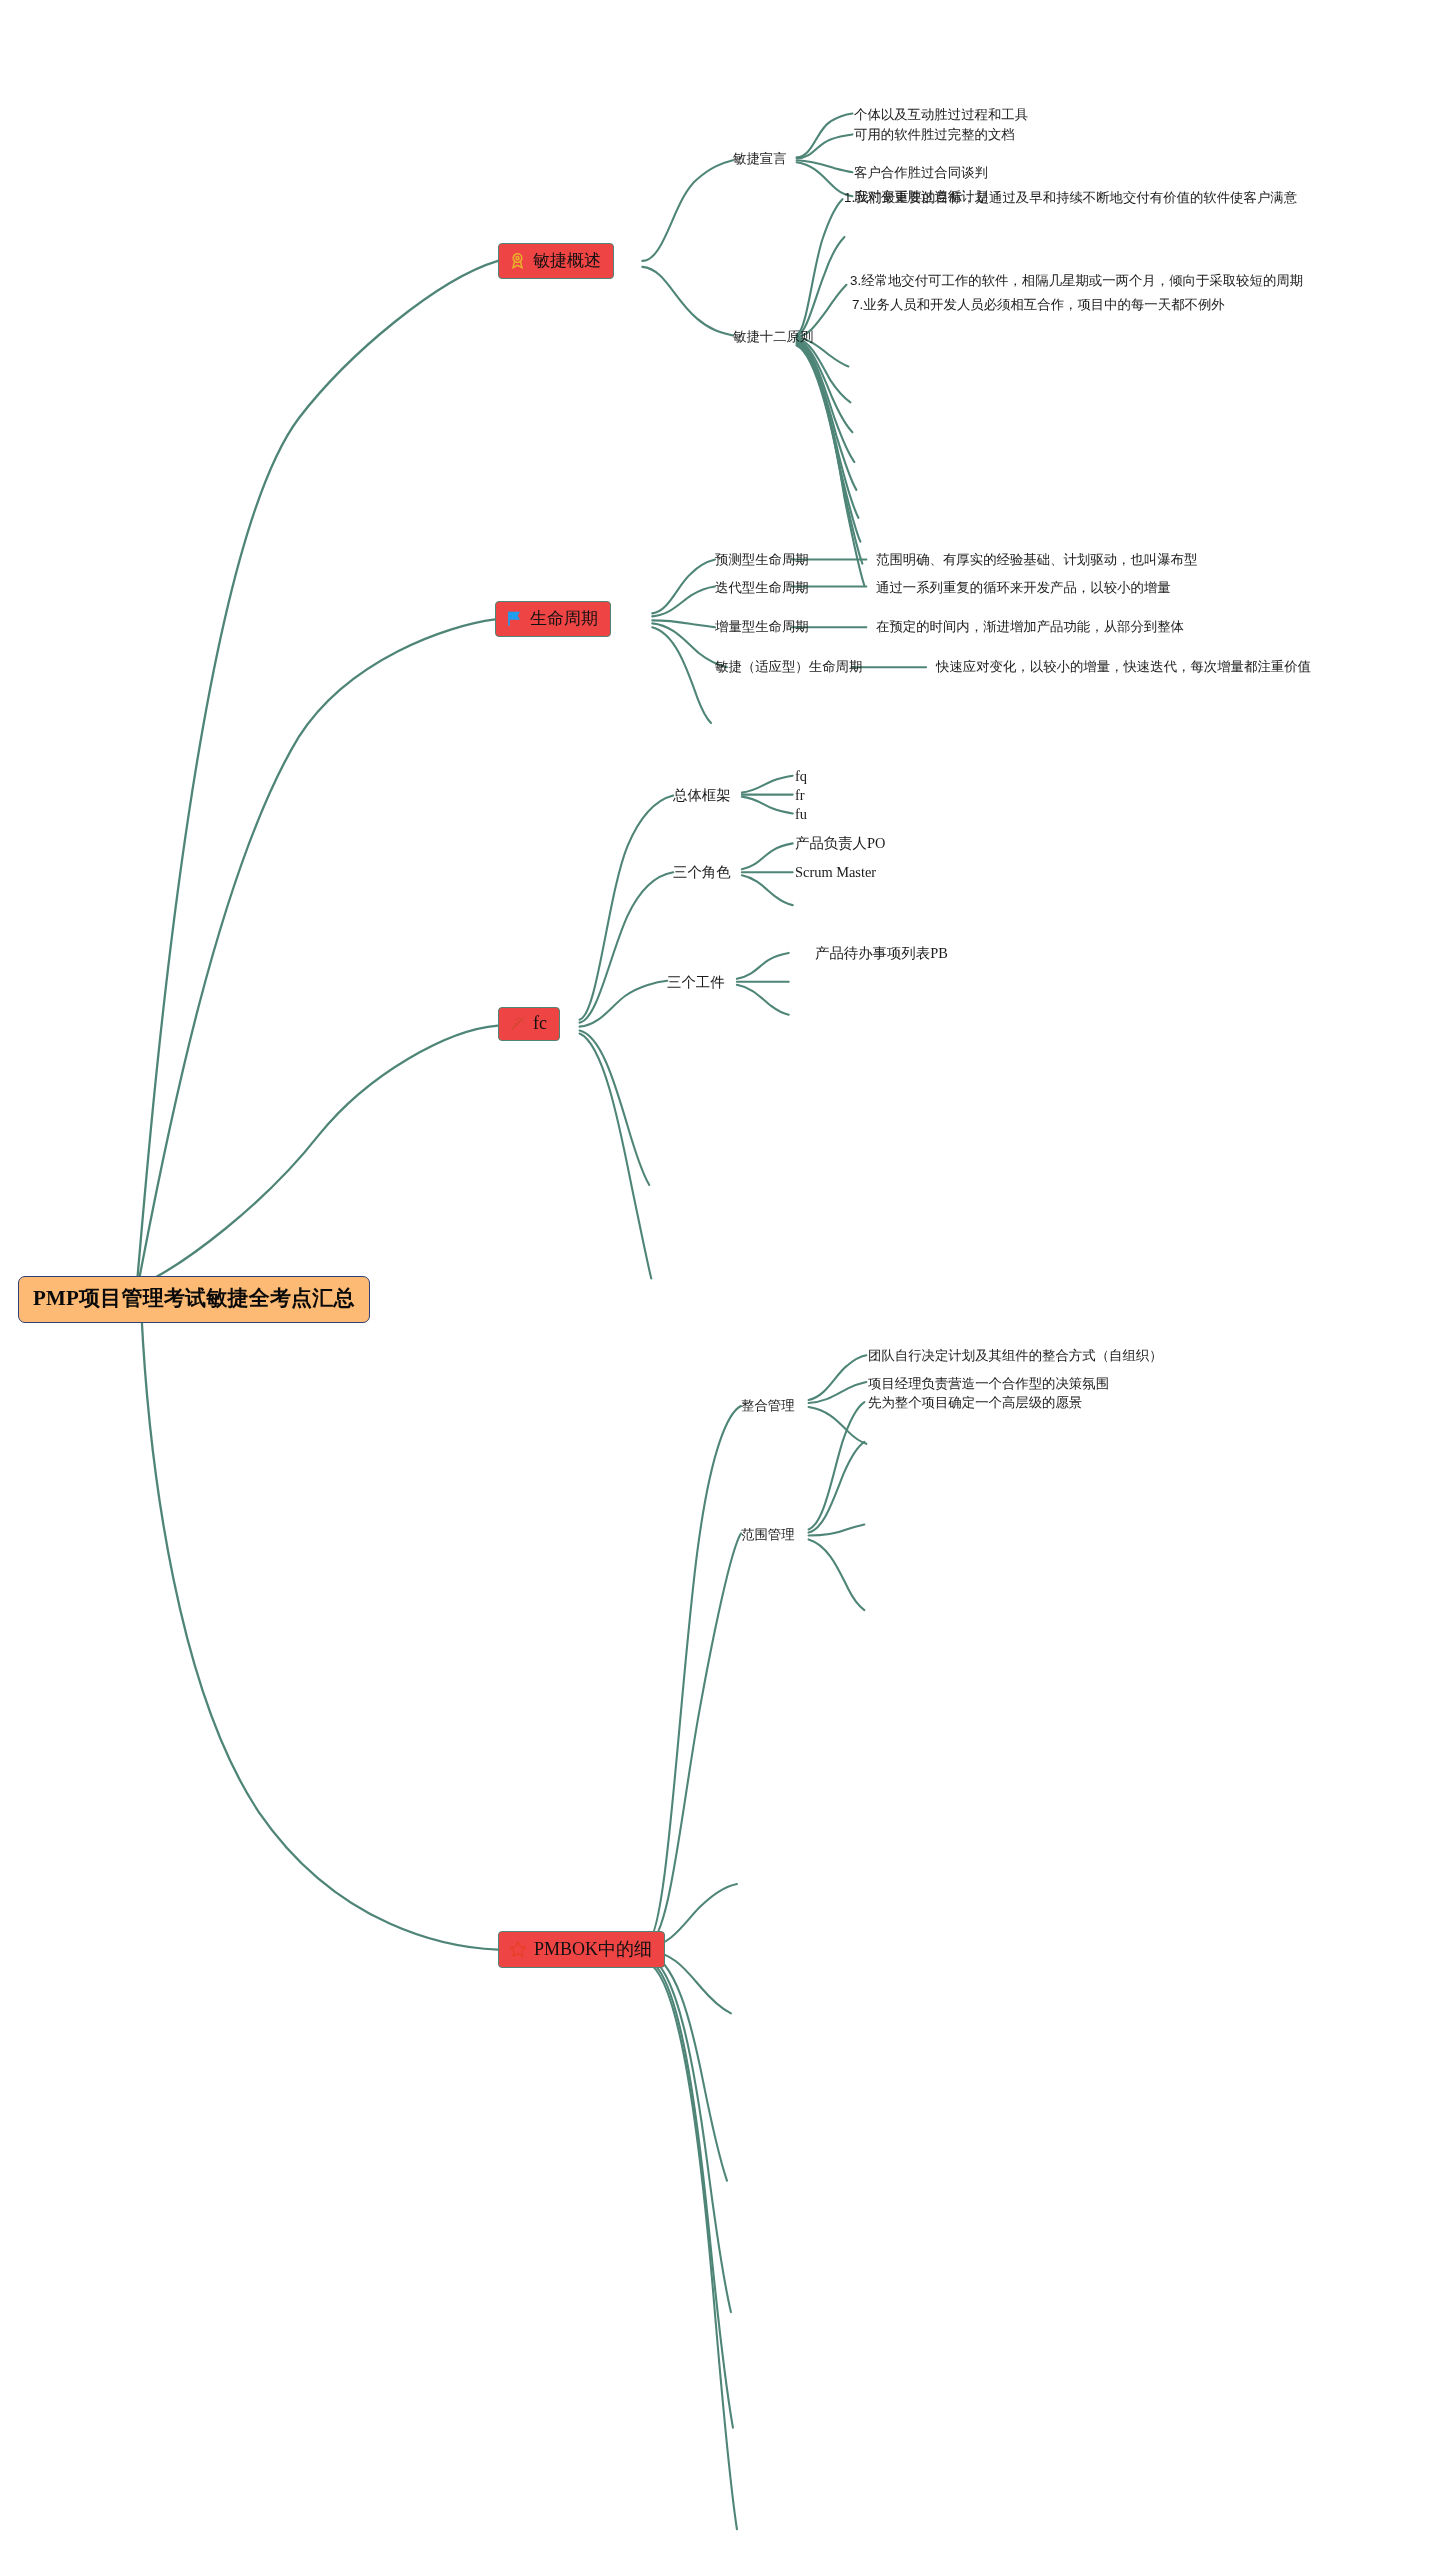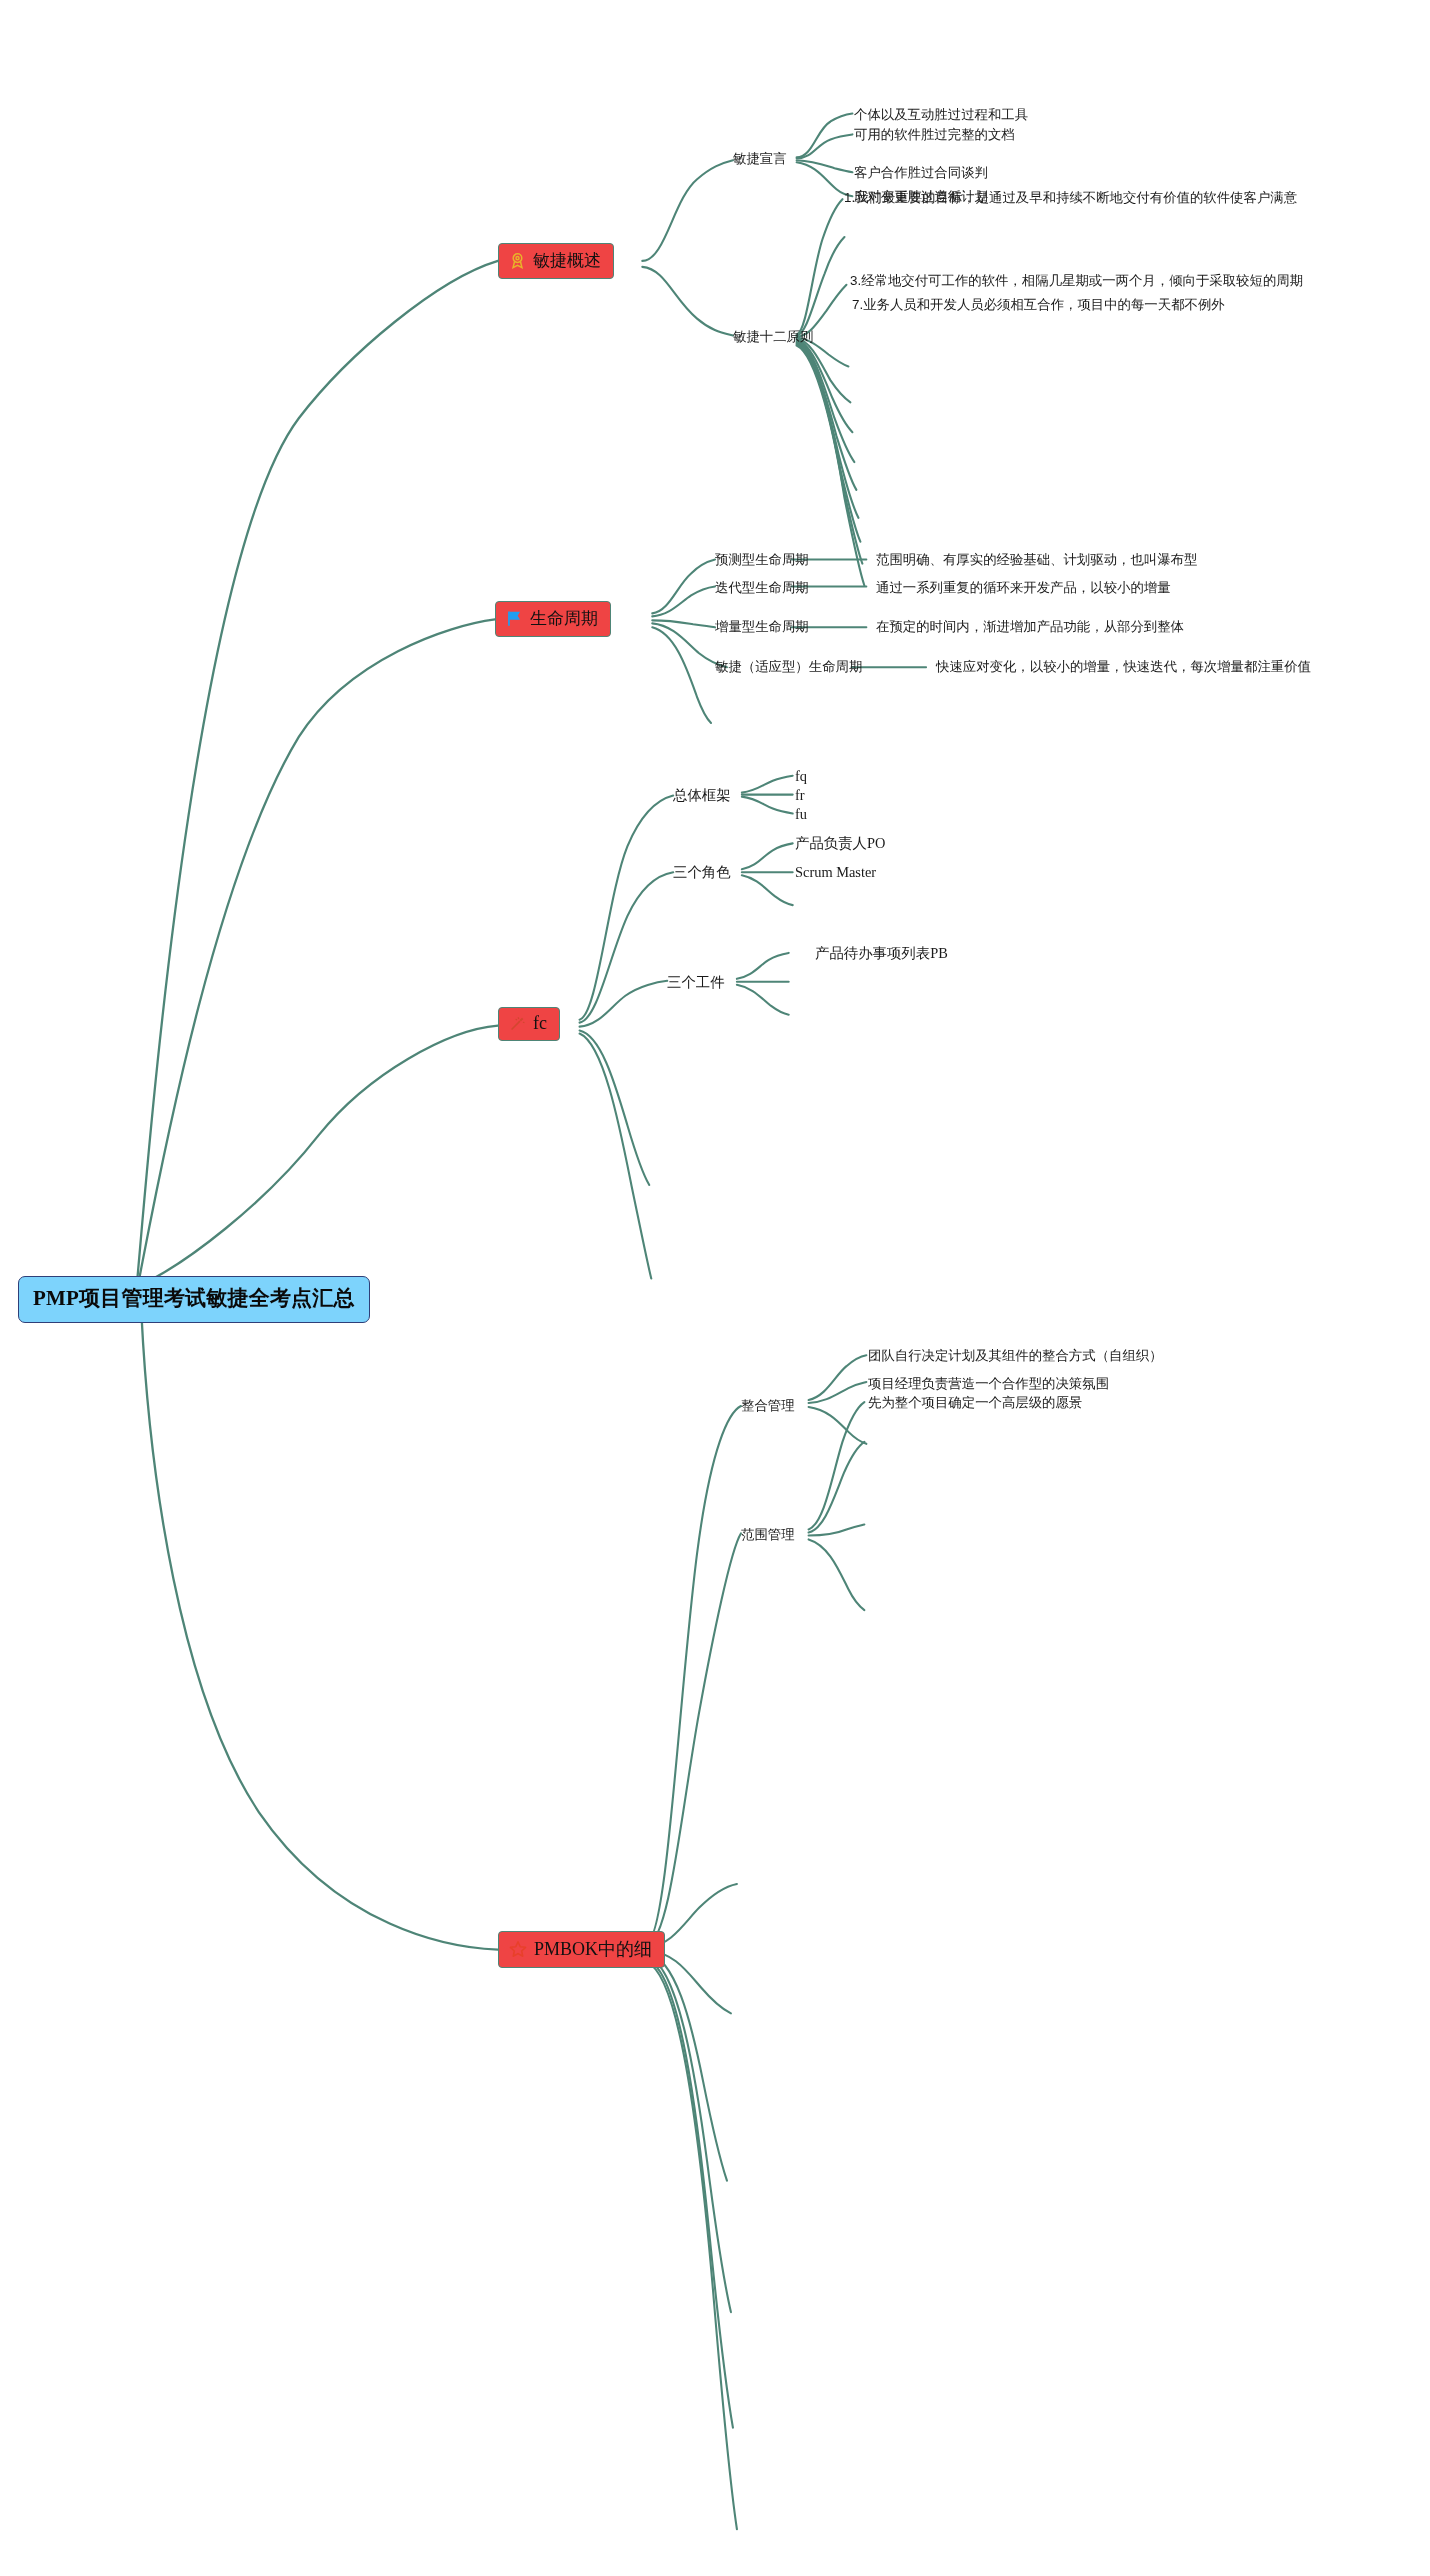--- a/index.html
+++ b/index.html
@@ -7,21 +7,21 @@
     width:1431px;height:2576px;position:relative;overflow:hidden;
     font-family:"Liberation Sans","DejaVu Sans",sans-serif;
     -webkit-font-smoothing:antialiased;
   }
   #mindmap{position:absolute;left:0;top:0;width:1431px;height:2576px;}
   svg.links{position:absolute;left:0;top:0;width:1431px;height:2576px;pointer-events:none;}
   .node{position:absolute;white-space:nowrap;}
 
   
   .root-node{
-    background:#7dd3fc;
+    background:#fdba74;
     border:1px solid #2f3f78;
     border-radius:7px;
     color:#0a0a0a;
     font-family:"Liberation Serif","DejaVu Serif",serif;
     font-weight:bold;
     font-size:21px;
     line-height:1;
     padding:11px 14px 13px 14px;
     letter-spacing:0.2px;
   }

